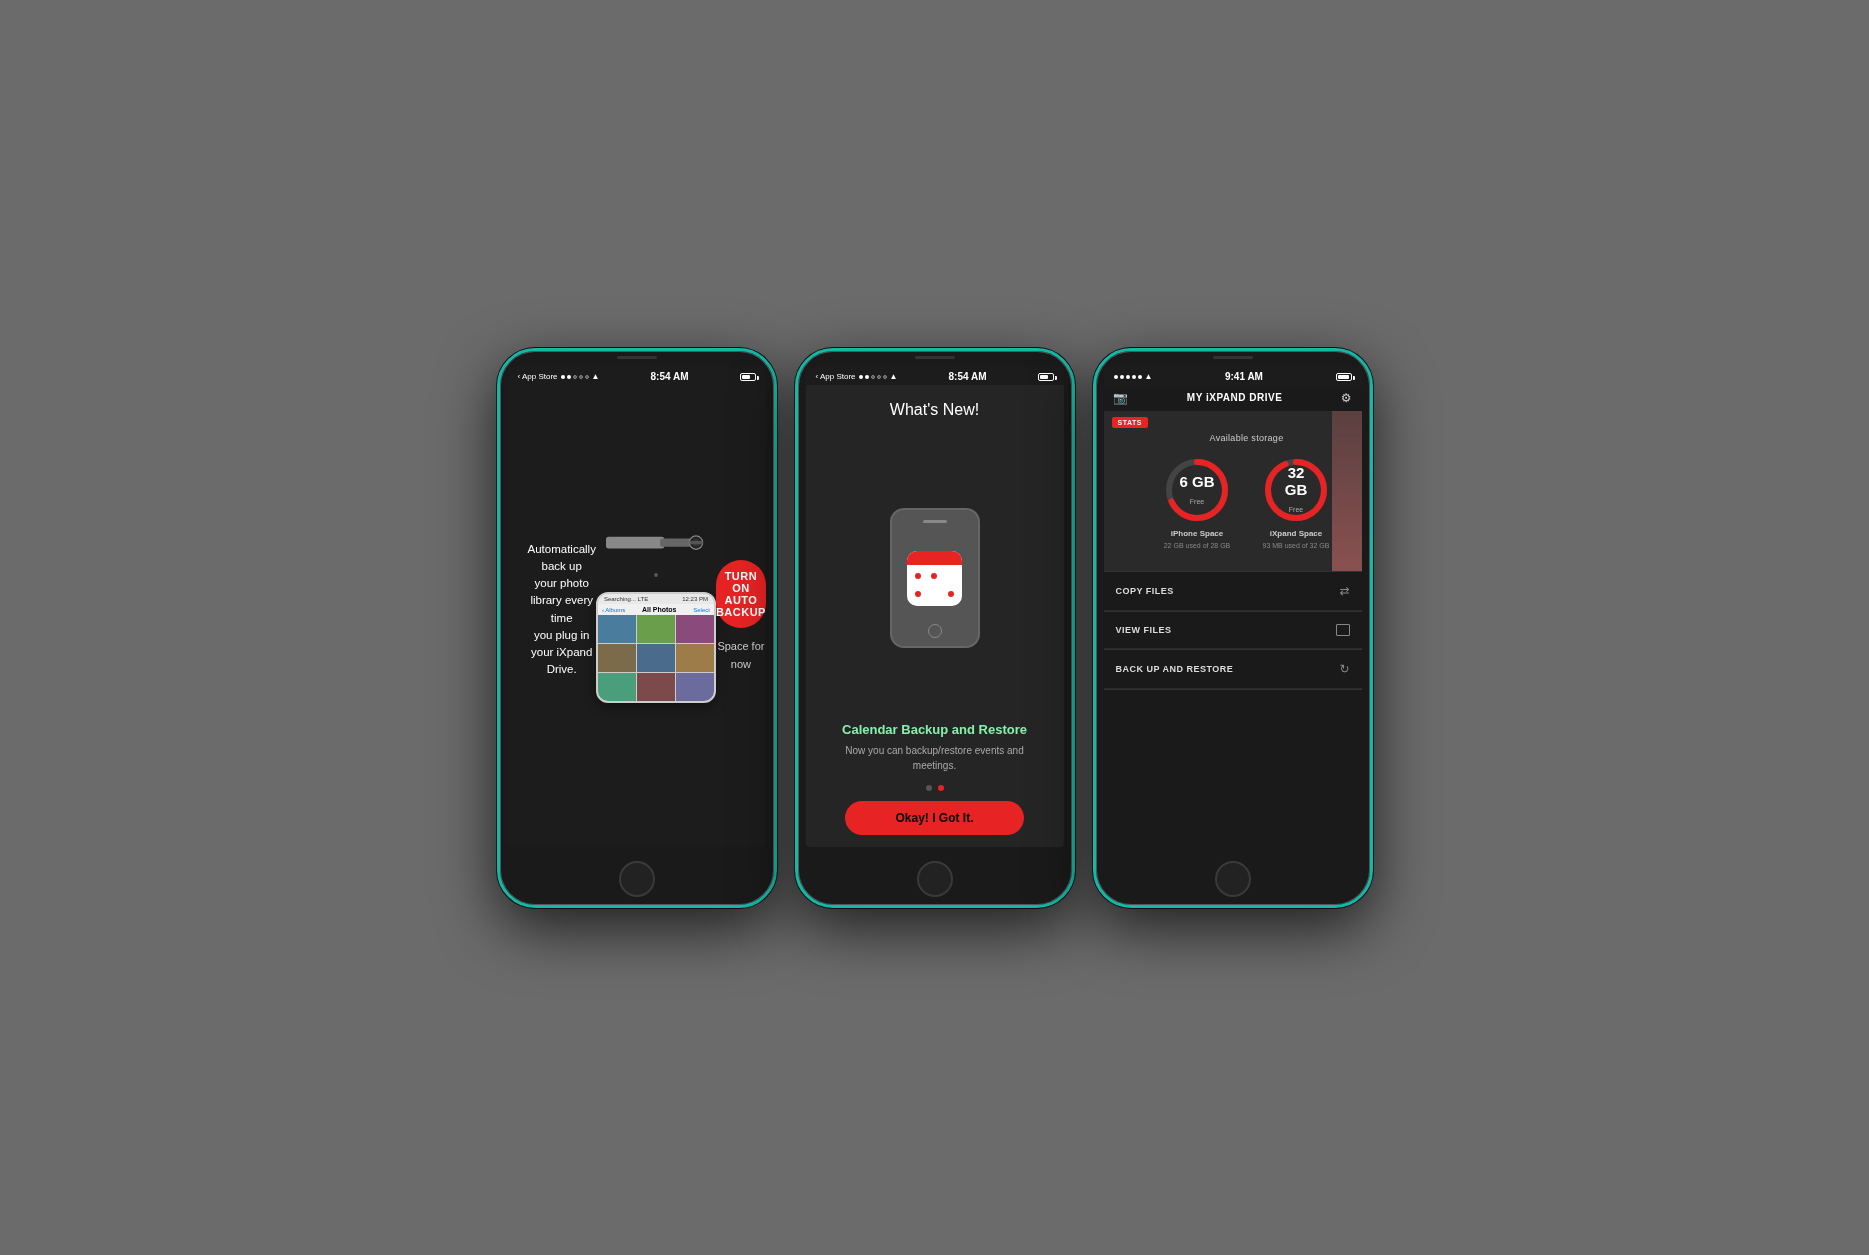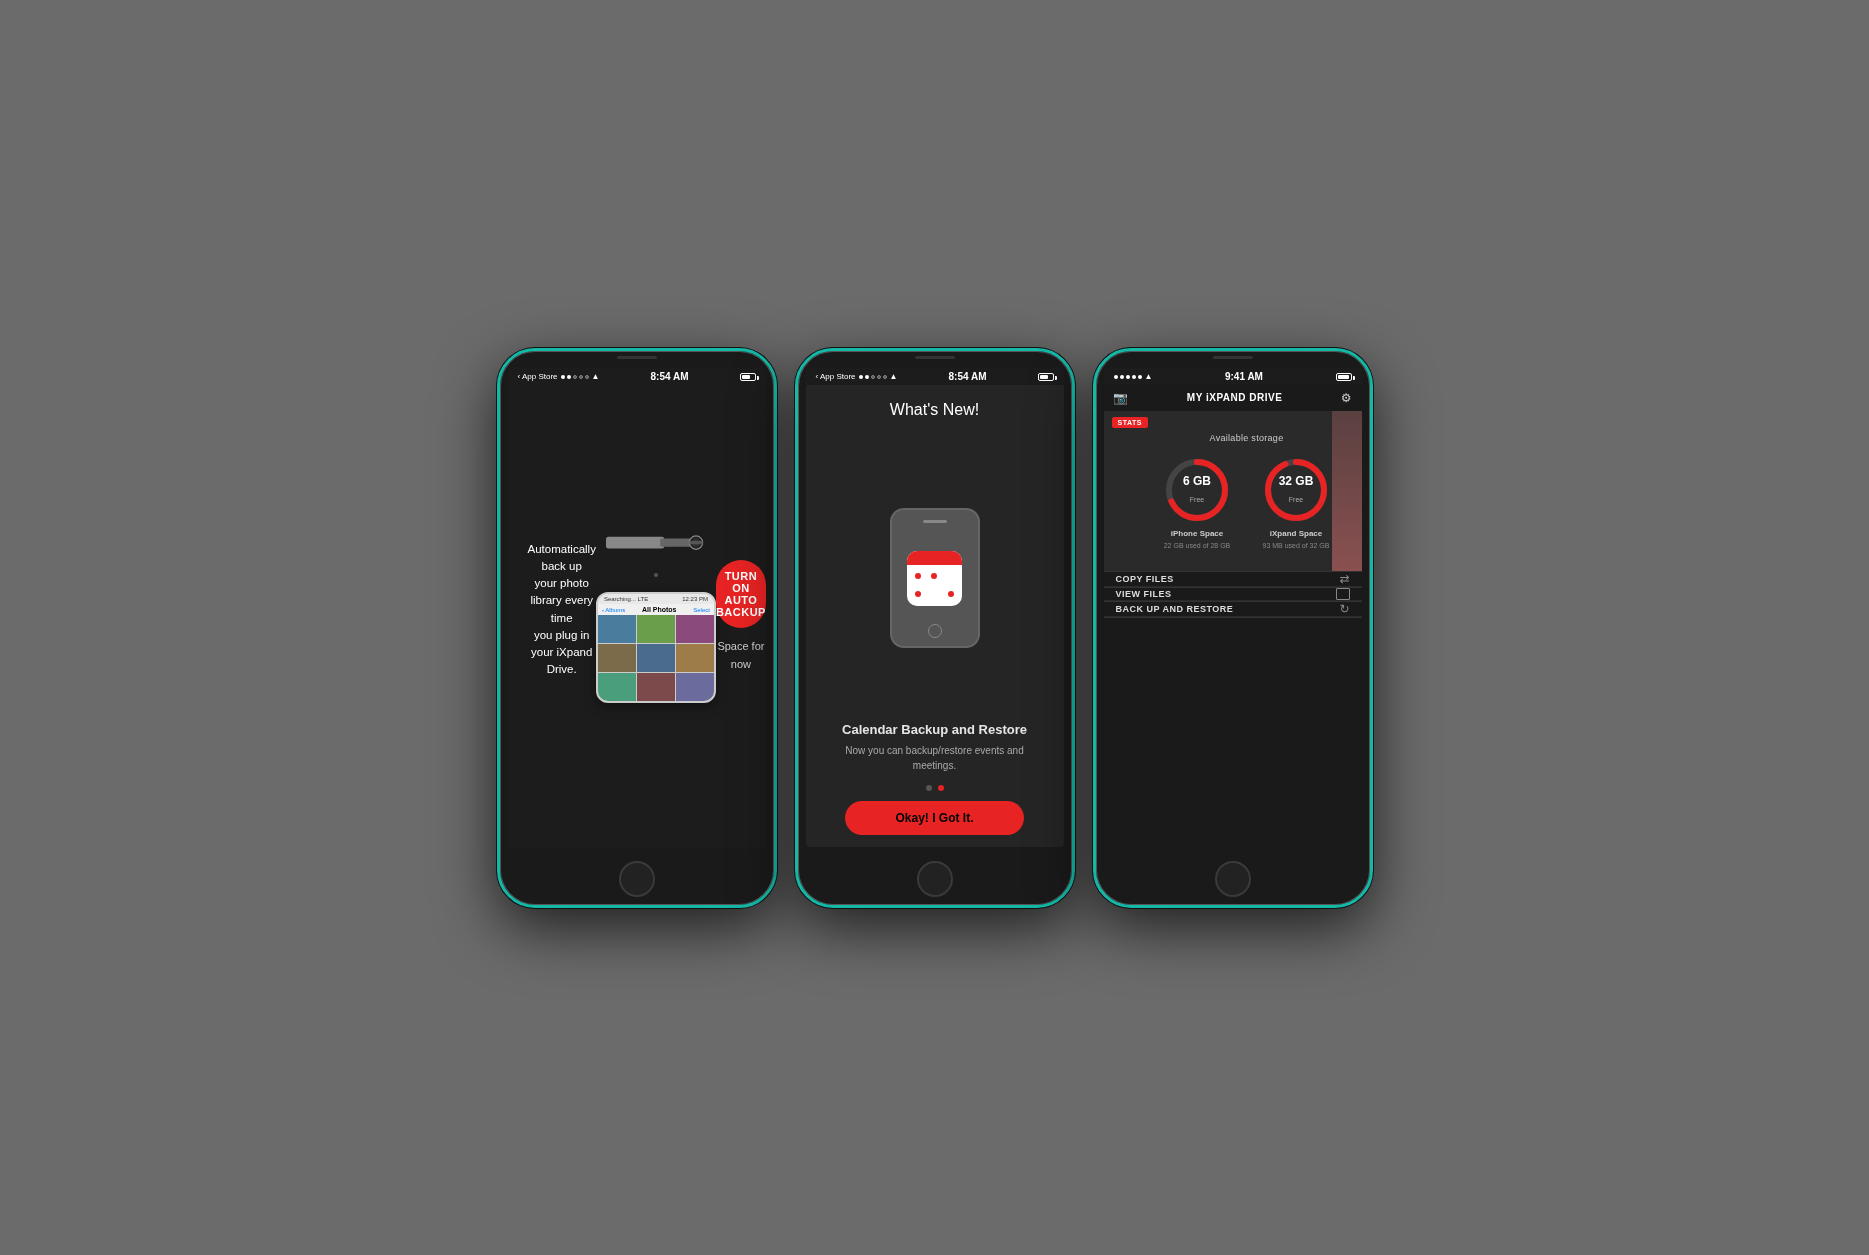--- a/index.html
+++ b/index.html
@@ -293,21 +293,21 @@
       padding: 4px;
     }
     .cal-dot {
       width: 6px; height: 6px;
       border-radius: 50%;
       background: #e82323;
       margin: auto;
     }
 
     .calendar-backup-title {
-      color: #e5e5e5;
+      color: #86efac;
       font-size: 13px;
       font-weight: 700;
       margin-bottom: 6px;
     }
     .calendar-backup-desc {
       color: #aaa;
       font-size: 10px;
       text-align: center;
       line-height: 1.5;
       margin-bottom: 12px;
@@ -455,21 +455,21 @@
       stroke-dashoffset: 5;
     }
 
     .circle-label {
       position: absolute;
       top: 50%; left: 50%;
       transform: translate(-50%, -50%);
       text-align: center;
     }
     .circle-gb {
-      font-size: 12px;
+      font-size: 15px;
       font-weight: 700;
       color: #fff;
       display: block;
     }
     .circle-free {
       font-size: 7px;
       color: #aaa;
     }
 
     .storage-name {
@@ -482,21 +482,21 @@
       color: #888;
       font-size: 7px;
       text-align: center;
     }
 
     
     .menu-item {
       display: flex;
       justify-content: space-between;
       align-items: center;
-      padding: 0 12px;
+      padding: 12px 12px;
       border-bottom: 1px solid #2a2a2a;
       cursor: pointer;
     }
 
     .menu-label {
       color: #ddd;
       font-size: 9px;
       font-weight: 600;
       letter-spacing: 0.5px;
     }

